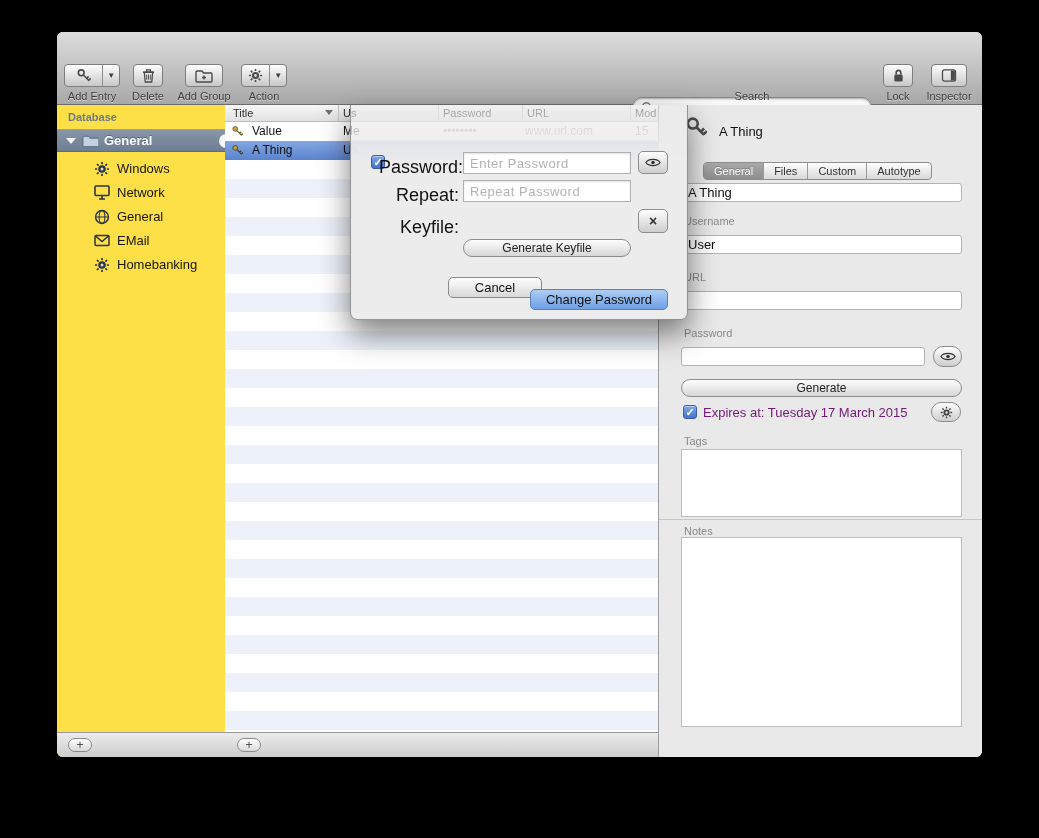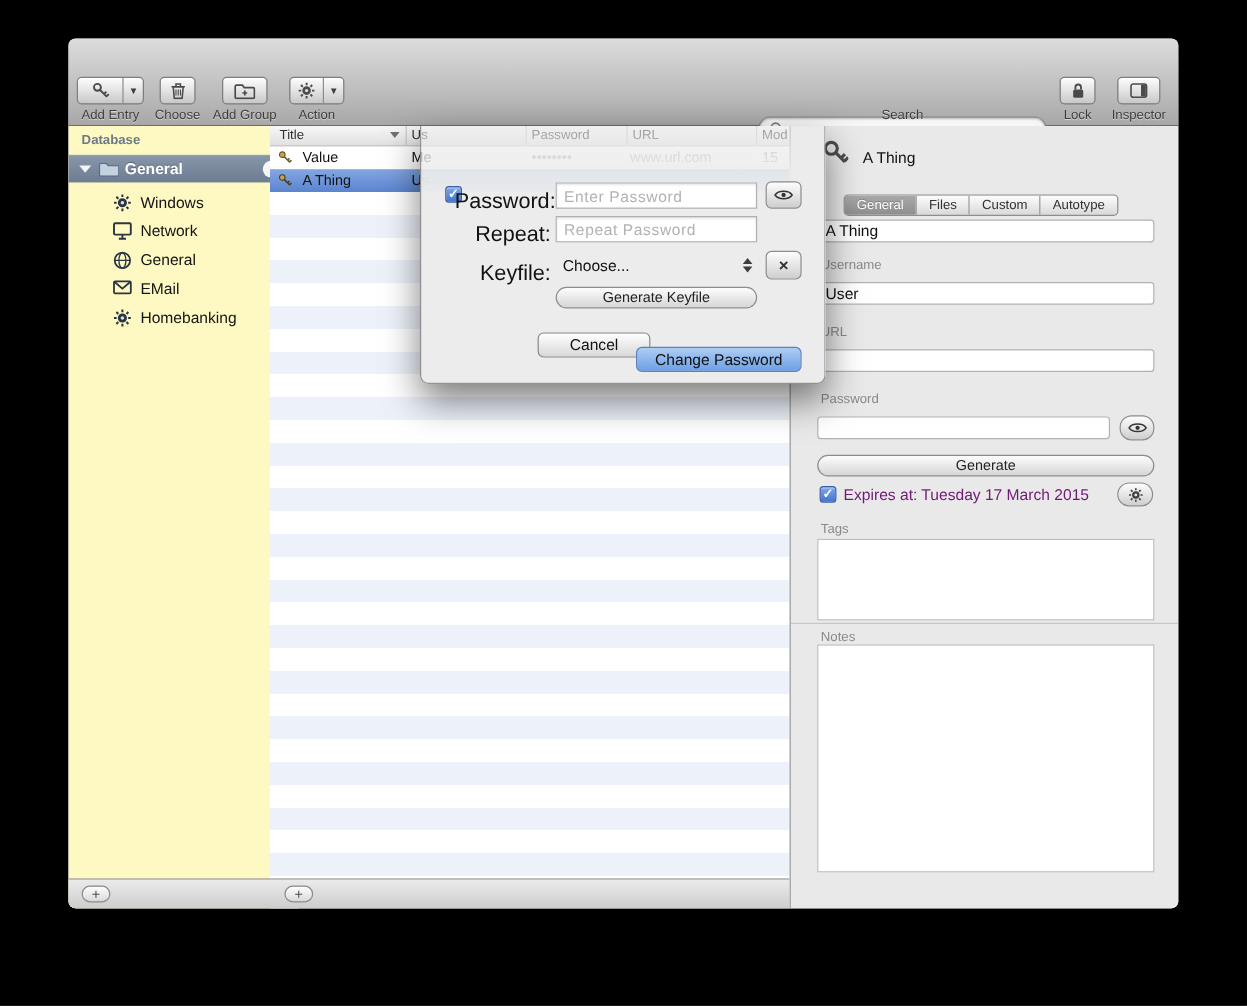--- a/index.html
+++ b/index.html
@@ -28,21 +28,21 @@
   .tb-split .seg-main{display:flex;align-items:center;justify-content:center;}
   .tb-split .seg-arrow{width:16px;display:flex;align-items:center;justify-content:center;border-left:1px solid #8d8d8d;
                        font-size:8px;color:#3e3e3e;}
   .tb-label{position:absolute;top:58px;font-size:11px;color:#3d3d3d;text-align:center;text-shadow:0 1px 0 rgba(255,255,255,.5);}
   .search-field{position:absolute;left:575px;top:33px;width:240px;height:20px;border-radius:11px;box-sizing:border-box;
                 border:1px solid #858585;background:linear-gradient(#f4f4f4,#fdfdfd);box-shadow:inset 0 1px 2px rgba(0,0,0,.3);
                 display:flex;align-items:center;padding:0 8px;gap:5px;}
   .search-field input{border:none;outline:none;background:transparent;flex:1;font-size:12px;font-family:inherit;}
 
   
-  .sidebar{position:absolute;left:0;top:73px;width:192px;bottom:0;background:#fef9c3;border-right:1px solid #a2a8b0;box-sizing:border-box;}
+  .sidebar{position:absolute;left:0;top:73px;width:192px;bottom:0;background:#fde047;border-right:1px solid #a2a8b0;box-sizing:border-box;}
   .sb-header{position:absolute;left:11px;top:6px;font-size:11px;font-weight:bold;color:#6e7987;}
   .sb-group{position:absolute;left:0;right:0;top:24px;height:23px;color:#fff;
             background:linear-gradient(#8796a8,#6d7d93);border-top:1px solid #93a1b1;border-bottom:1px solid #5d6c80;box-sizing:border-box;}
   .sb-disc{position:absolute;left:9px;top:8px;width:0;height:0;border-left:5px solid transparent;border-right:5px solid transparent;border-top:6px solid #f2f5f9;}
   .sb-group .lbl{position:absolute;left:47px;top:3px;font-size:13px;font-weight:bold;text-shadow:0 -1px 0 rgba(0,0,0,.3);}
   .sb-badge{position:absolute;right:9px;top:4px;background:rgba(255,255,255,.92);color:#66758a;font-size:11px;font-weight:bold;
             border-radius:8px;padding:0 7px;line-height:14px;}
   .sb-item{position:absolute;left:0;right:0;height:24px;}
   .sb-item .ic{position:absolute;left:37px;top:4px;}
   .sb-item .lbl{position:absolute;left:60px;top:4px;font-size:13px;color:#141414;}
@@ -166,21 +166,21 @@
 
         <div class="tb-btn" style="left:874px;width:36px;">
           <svg width="16" height="13" viewBox="0 0 16 14">
               <rect x="1" y="1" width="14" height="12" rx="2" fill="none" stroke="#4a4a4a" stroke-width="1.4"></rect>
               <rect x="10" y="1.7" width="4.3" height="10.6" fill="#4a4a4a"></rect>
             </svg>
         </div>
       </div>
 
       <div class="tb-label" style="left:7px;width:56px;">Add Entry</div>
-      <div class="tb-label" style="left:66px;width:50px;">Choose</div>
+      <div class="tb-label" style="left:66px;width:50px;">Delete</div>
       <div class="tb-label" style="left:108px;width:78px;">Add Group</div>
       <div class="tb-label" style="left:180px;width:54px;">Action</div>
       <div class="tb-label" style="left:575px;width:240px;">Search</div>
       <div class="tb-label" style="left:811px;width:60px;">Lock</div>
       <div class="tb-label" style="left:859px;width:66px;">Inspector</div>
     </div>
 
     <div class="sidebar">
       <div class="sb-header">Database</div>
 
@@ -349,27 +349,20 @@
         <svg width="16" height="9" viewBox="0 0 18 10">
             <path d="M1 5c3-4.6 13-4.6 16 0-3 4.6-13 4.6-16 0z" fill="none" stroke="#333" stroke-width="1.4"></path>
             <circle cx="9" cy="5" r="2" fill="#333"></circle>
           </svg>
       </div>
 
       <div class="sheet-label" style="top:80px;">Repeat:</div>
       <input class="sheet-input" style="top: 75px;" placeholder="Repeat Password">
 
       <div class="sheet-label" style="top:112px;">Keyfile:</div>
-      <div style="position:absolute;left:112px;top:105px;width:168px;height:22px;">
-        <span style="position:absolute;left:6px;top:4px;font-size:13px;color:#111;">Choose...</span>
-        <span class="stepper" style="position:absolute;right:2px;top:3px;">
-            <span class="up"></span>
-            <span class="dn"></span>
-          </span>
-      </div>
       <div class="sq-btn" style="left:287px;top:104px;width:30px;height:24px;font-size:14px;font-weight:bold;color:#333;">
           <span>×</span>
         </div>
 
       <div class="capsule-btn" style="left:112px;top:134px;width:168px;height:18px;">Generate Keyfile</div>
 
       <div class="btn" style="left:97px;top:172px;width:94px;">Cancel</div>
       <div class="btn default" style="left:179px;top:172px;width:138px;margin-top:12px;">Change Password</div>
     </div>
 

